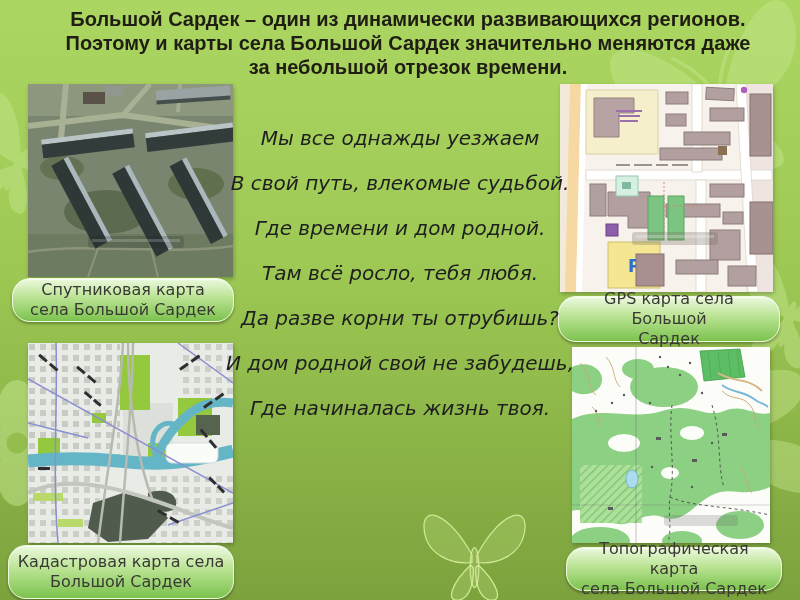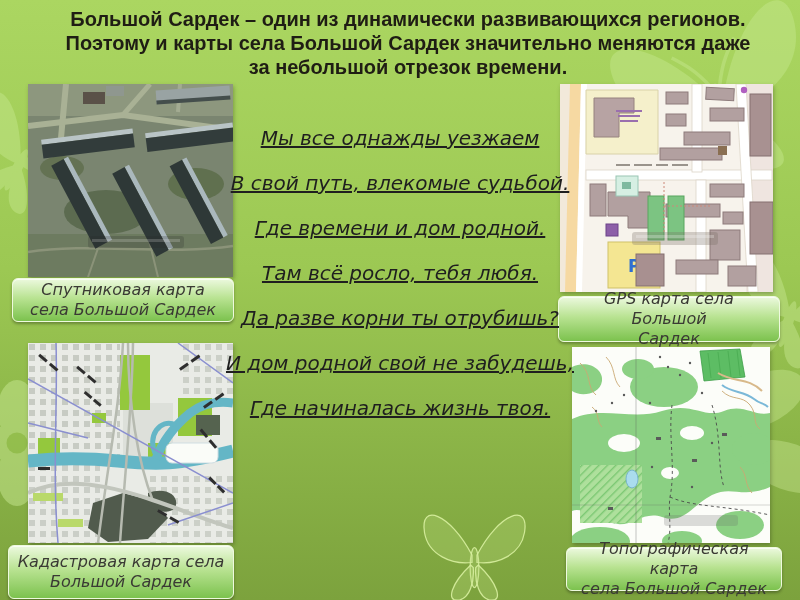--- a/index.html
+++ b/index.html
@@ -13,30 +13,30 @@
     position:absolute;top:7px;left:0;width:800px;text-align:center;
     font-family:"Liberation Sans",sans-serif;font-weight:700;
     font-size:20px;line-height:24px;color:#1f1d14;padding-left:8px;
   }
   .map-frame{position:absolute;box-shadow:1px 2px 4px rgba(0,0,0,0.25);}
   .map-frame svg{display:block;}
   .caption{
     position:absolute;display:flex;align-items:center;justify-content:center;
     text-align:center;font-size:16px;line-height:20px;color:#3a3a34;
     background:linear-gradient(180deg,#ecf9de 0%,#b9e392 45%,#7cc24e 100%);
-    border:1px solid #eefade;border-radius:6px;
+    border:1px solid #eefade;border-radius:18px;
     box-shadow:0 2px 3px rgba(0,0,0,0.3), inset 0 1px 0 rgba(255,255,255,0.7);
-    padding:3px 6px;box-sizing:border-box;font-style:italic;
+    padding:3px 6px;box-sizing:border-box;
   }
   .poem{
     position:absolute;top:116px;left:50%;transform:translateX(-50%);
     width:400px;text-align:center;font-style:italic;
     font-size:20px;color:#1f1f1f;
   }
-  .poem p{margin:0;height:45px;line-height:45px;white-space:nowrap;text-decoration:underline;}
+  .poem p{margin:0;height:45px;line-height:45px;white-space:nowrap;}
 </style>
 </head>
 <body>
 
 <div class="slide">
 
   <svg class="deco" style="left:600px;top:-25px;width:235px;height:235px;opacity:.5;transform:rotate(-18deg);" viewBox="0 0 100 100">
     <g fill="#c3e68a">
       <ellipse cx="50" cy="62" rx="3.5" ry="16"></ellipse>
       <path d="M48,52 C30,18 6,10 10,34 C13,52 32,60 48,58 Z"></path>

